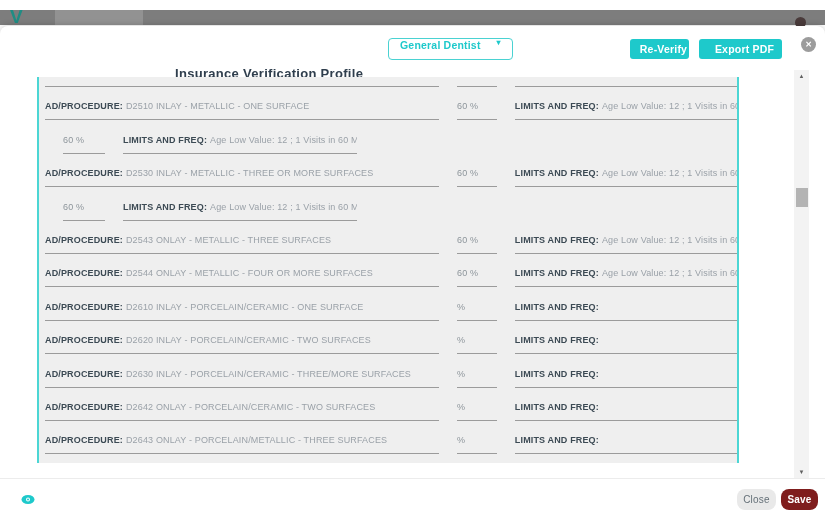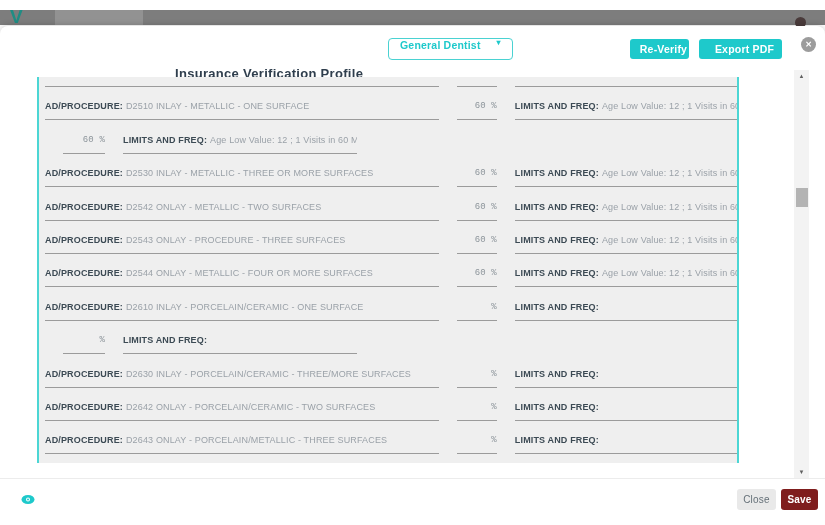--- a/index.html
+++ b/index.html
@@ -80,21 +80,21 @@
   }
   .row.clipped { height: 10px; }
   .cell {
     border-bottom: 1px solid #9b9b9b;
     padding-bottom: 8px;
     white-space: nowrap; overflow: hidden;
     font-size: 9px; letter-spacing: .15px;
   }
   .row.clipped .cell { padding-bottom: 0; height: 10px; }
   .cell.proc { width: 415px; }
-  .cell.pct  { width: 42px; margin-left: 18px; text-align: right; color: #8d959b; font-family: Liberation Mono, monospace; }
+  .cell.pct  { width: 42px; margin-left: 18px; text-align: left; color: #8d959b; }
   .cell.lim  { width: 234px; margin-left: 18px; }
   .lbl { font-weight: 700; color: #3c4a54; }
   .val { color: #9aa1a8; margin-left: 3px; }
   
   .scrollbar {
     position: absolute; left: 794px; top: 44px; width: 15px; height: 408px;
     background: #f3f3f3;
   }
   .scroll-arrow {
     position: absolute; left: 0; width: 15px; height: 12px;
@@ -112,21 +112,21 @@
     position: absolute; left: 0; top: 452px; width: 825px; height: 1px;
     background: #ececec;
   }
   .eye-btn {
     position: absolute; left: 21px; top: 465px;
     width: 14px; height: 11px; cursor: pointer;
   }
   .btn-footer {
     position: absolute; top: 463px; height: 21px;
     display: inline-flex; align-items: center; justify-content: center;
-    border: none; border-radius: 3px; font-size: 10px; cursor: pointer;
+    border: none; border-radius: 8px; font-size: 10px; cursor: pointer;
     font-family: "Liberation Sans", sans-serif; letter-spacing: .2px;
   }
   .btn-close-footer { left: 737px; width: 39px; background: #e9e9e9; color: #657078; }
   .btn-save { left: 781px; width: 37px; background: #7f1d1d; color: #ffffff; font-weight: 700; }
 </style>
 </head>
 <body>
 
 <div class="app-topbar">
   <div class="bar-light"></div>
@@ -166,40 +166,40 @@
       <div class="row">
         <div class="cell pct"><span>60 %</span></div>
         <div class="cell lim"><span class="lbl">LIMITS AND FREQ:</span><span class="val">Age Low Value: 12 ; 1 Visits in 60 Month</span></div>
       </div>
       <div class="row">
         <div class="cell proc"><span class="lbl">AD/PROCEDURE:</span><span class="val">D2530 INLAY - METALLIC - THREE OR MORE SURFACES</span></div>
         <div class="cell pct"><span>60 %</span></div>
         <div class="cell lim"><span class="lbl">LIMITS AND FREQ:</span><span class="val">Age Low Value: 12 ; 1 Visits in 60 Month</span></div>
       </div>
       <div class="row">
-        <div class="cell proc"><span class="lbl">AD/PROCEDURE:</span><span class="val">D2542 ONLAY - METALLIC - TWO SURFACES</span></div>
-        <div class="cell pct"><span>60 %</span></div>
-        <div class="cell lim"><span class="lbl">LIMITS AND FREQ:</span><span class="val">Age Low Value: 12 ; 1 Visits in 60 Month</span></div>
-      </div>
-      <div class="row">
-        <div class="cell proc"><span class="lbl">AD/PROCEDURE:</span><span class="val">D2543 ONLAY - PROCEDURE - THREE SURFACES</span></div>
+        <div class="cell pct"><span>60 %</span></div>
+        <div class="cell lim"><span class="lbl">LIMITS AND FREQ:</span><span class="val">Age Low Value: 12 ; 1 Visits in 60 Month</span></div>
+      </div>
+      <div class="row">
+        <div class="cell proc"><span class="lbl">AD/PROCEDURE:</span><span class="val">D2543 ONLAY - METALLIC - THREE SURFACES</span></div>
         <div class="cell pct"><span>60 %</span></div>
         <div class="cell lim"><span class="lbl">LIMITS AND FREQ:</span><span class="val">Age Low Value: 12 ; 1 Visits in 60 Month</span></div>
       </div>
       <div class="row">
         <div class="cell proc"><span class="lbl">AD/PROCEDURE:</span><span class="val">D2544 ONLAY - METALLIC - FOUR OR MORE SURFACES</span></div>
         <div class="cell pct"><span>60 %</span></div>
         <div class="cell lim"><span class="lbl">LIMITS AND FREQ:</span><span class="val">Age Low Value: 12 ; 1 Visits in 60 Month</span></div>
       </div>
       <div class="row">
         <div class="cell proc"><span class="lbl">AD/PROCEDURE:</span><span class="val">D2610 INLAY - PORCELAIN/CERAMIC - ONE SURFACE</span></div>
         <div class="cell pct"><span>%</span></div>
         <div class="cell lim"><span class="lbl">LIMITS AND FREQ:</span><span class="val"></span></div>
       </div>
       <div class="row">
+        <div class="cell proc"><span class="lbl">AD/PROCEDURE:</span><span class="val">D2620 INLAY - PORCELAIN/CERAMIC - TWO SURFACES</span></div>
         <div class="cell pct"><span>%</span></div>
         <div class="cell lim"><span class="lbl">LIMITS AND FREQ:</span><span class="val"></span></div>
       </div>
       <div class="row">
         <div class="cell proc"><span class="lbl">AD/PROCEDURE:</span><span class="val">D2630 INLAY - PORCELAIN/CERAMIC - THREE/MORE SURFACES</span></div>
         <div class="cell pct"><span>%</span></div>
         <div class="cell lim"><span class="lbl">LIMITS AND FREQ:</span><span class="val"></span></div>
       </div>
       <div class="row">
         <div class="cell proc"><span class="lbl">AD/PROCEDURE:</span><span class="val">D2642 ONLAY - PORCELAIN/CERAMIC - TWO SURFACES</span></div>

